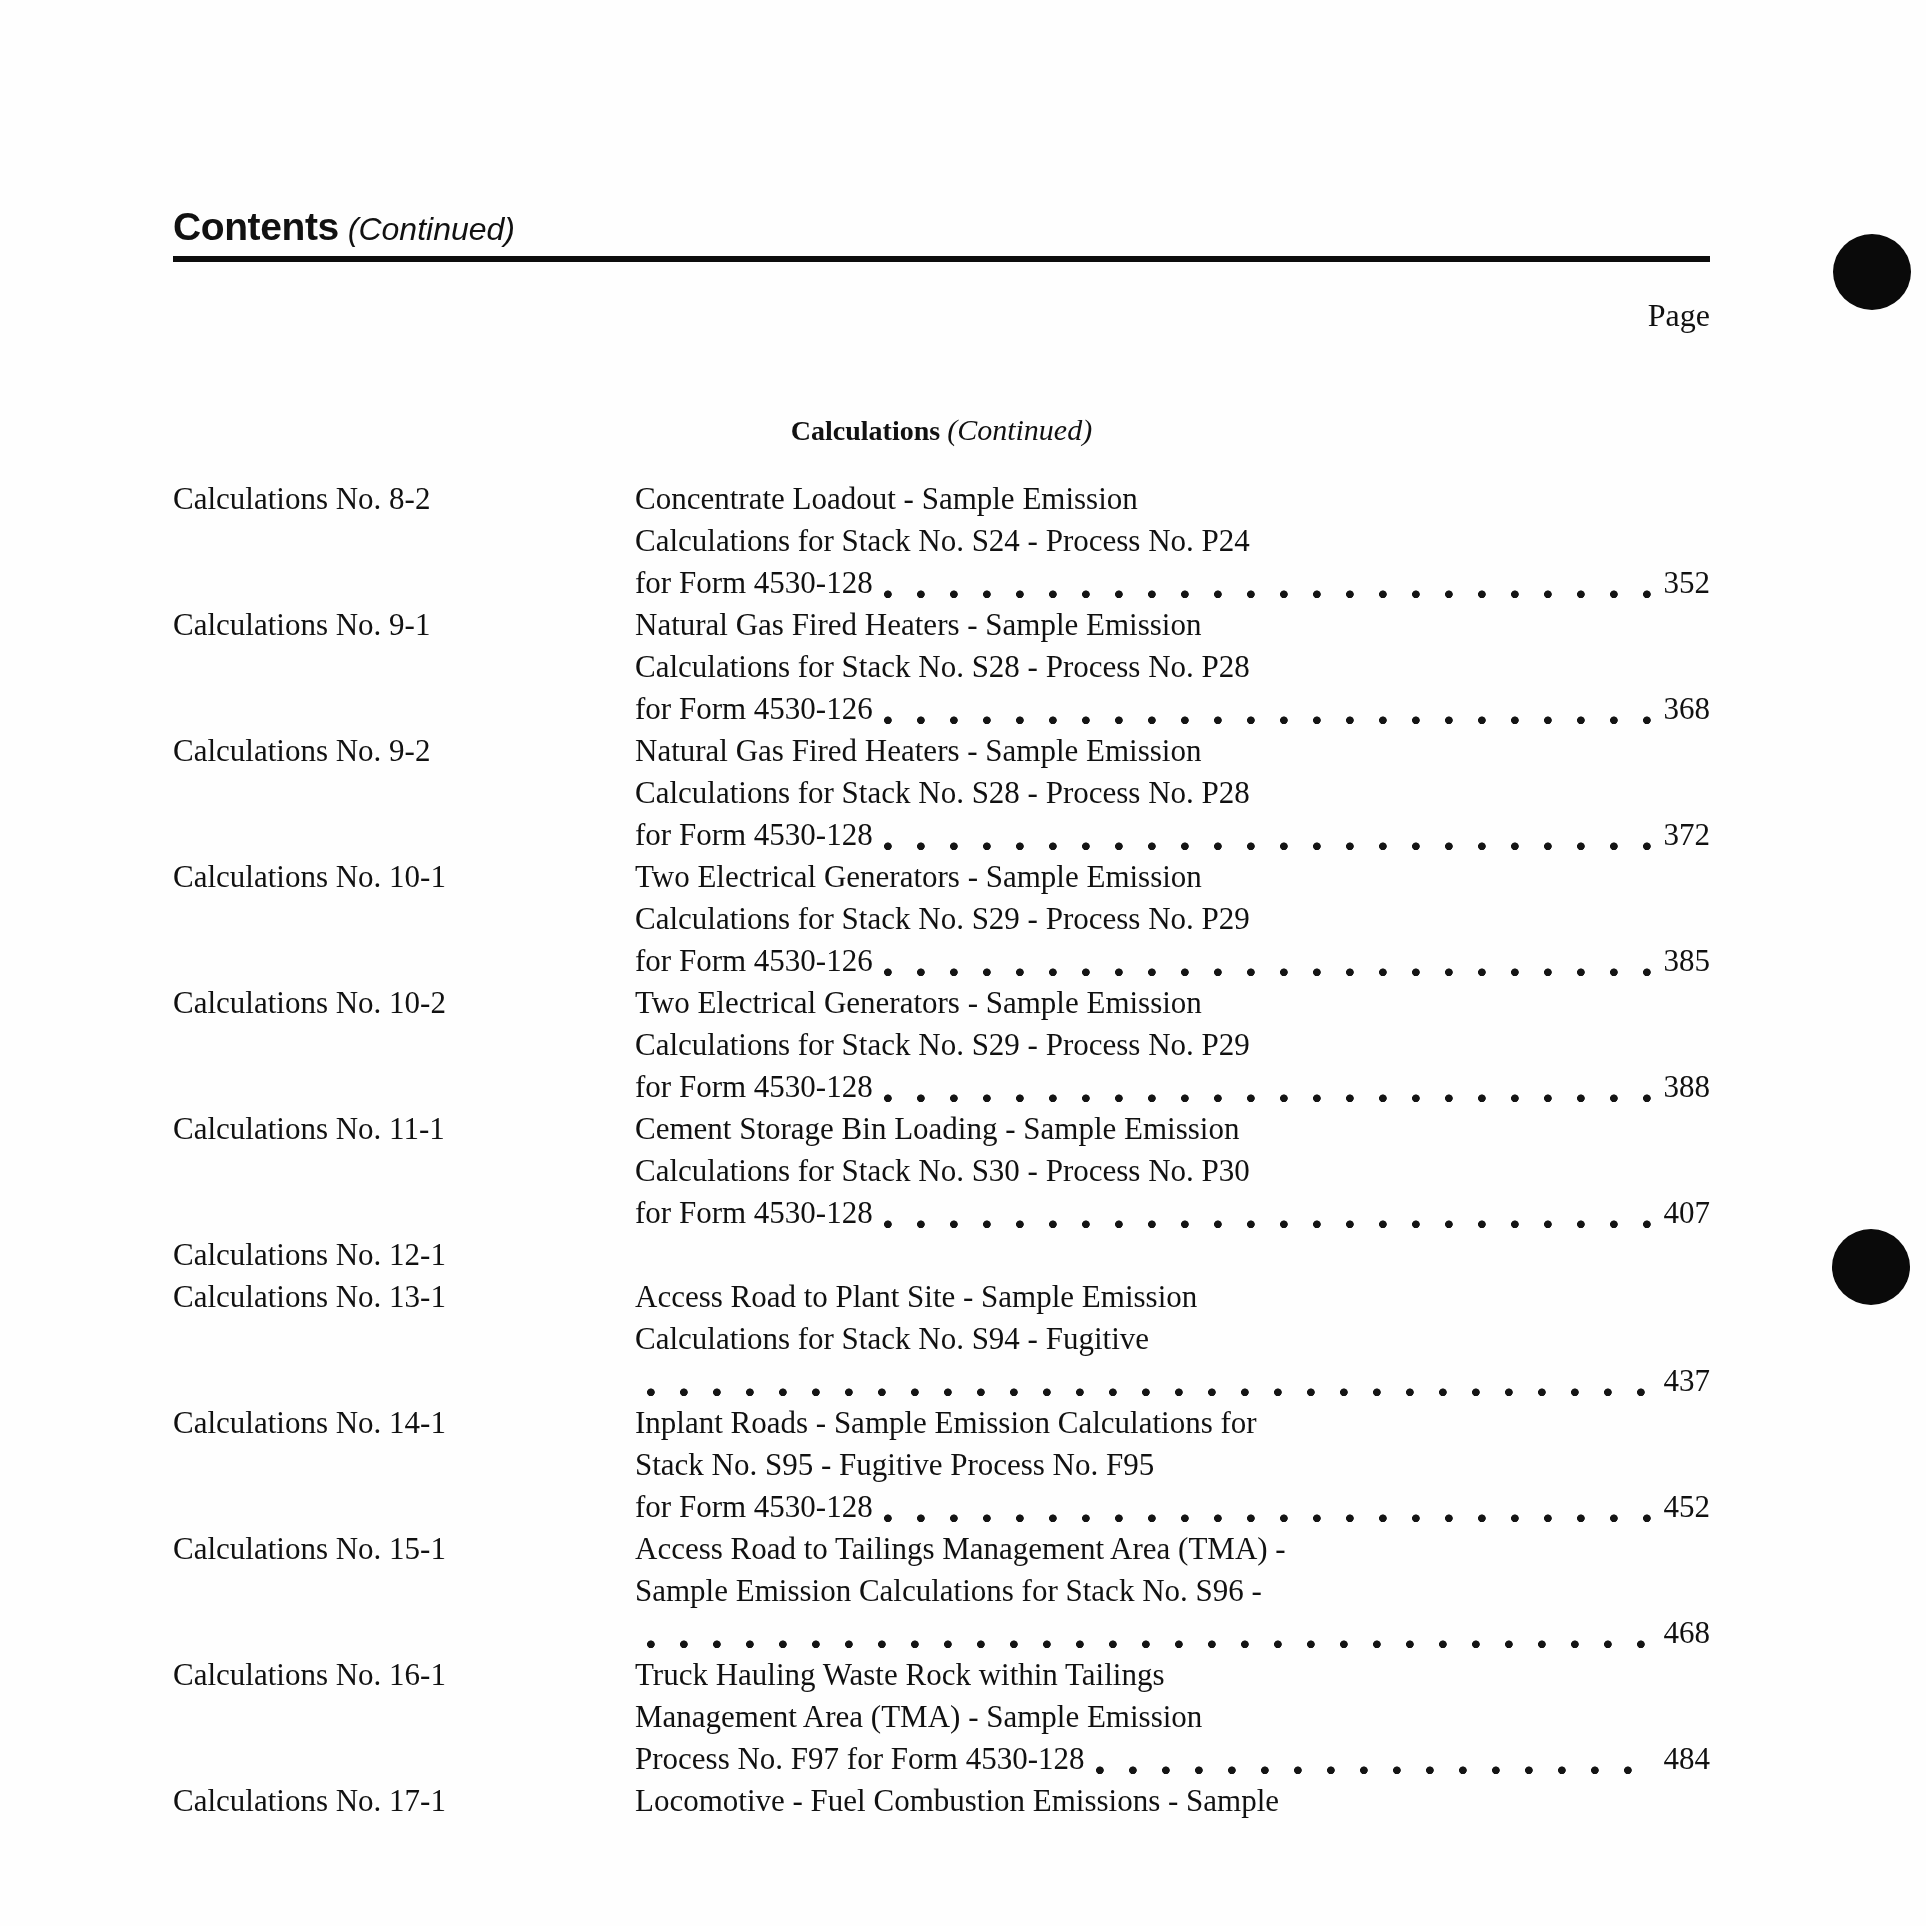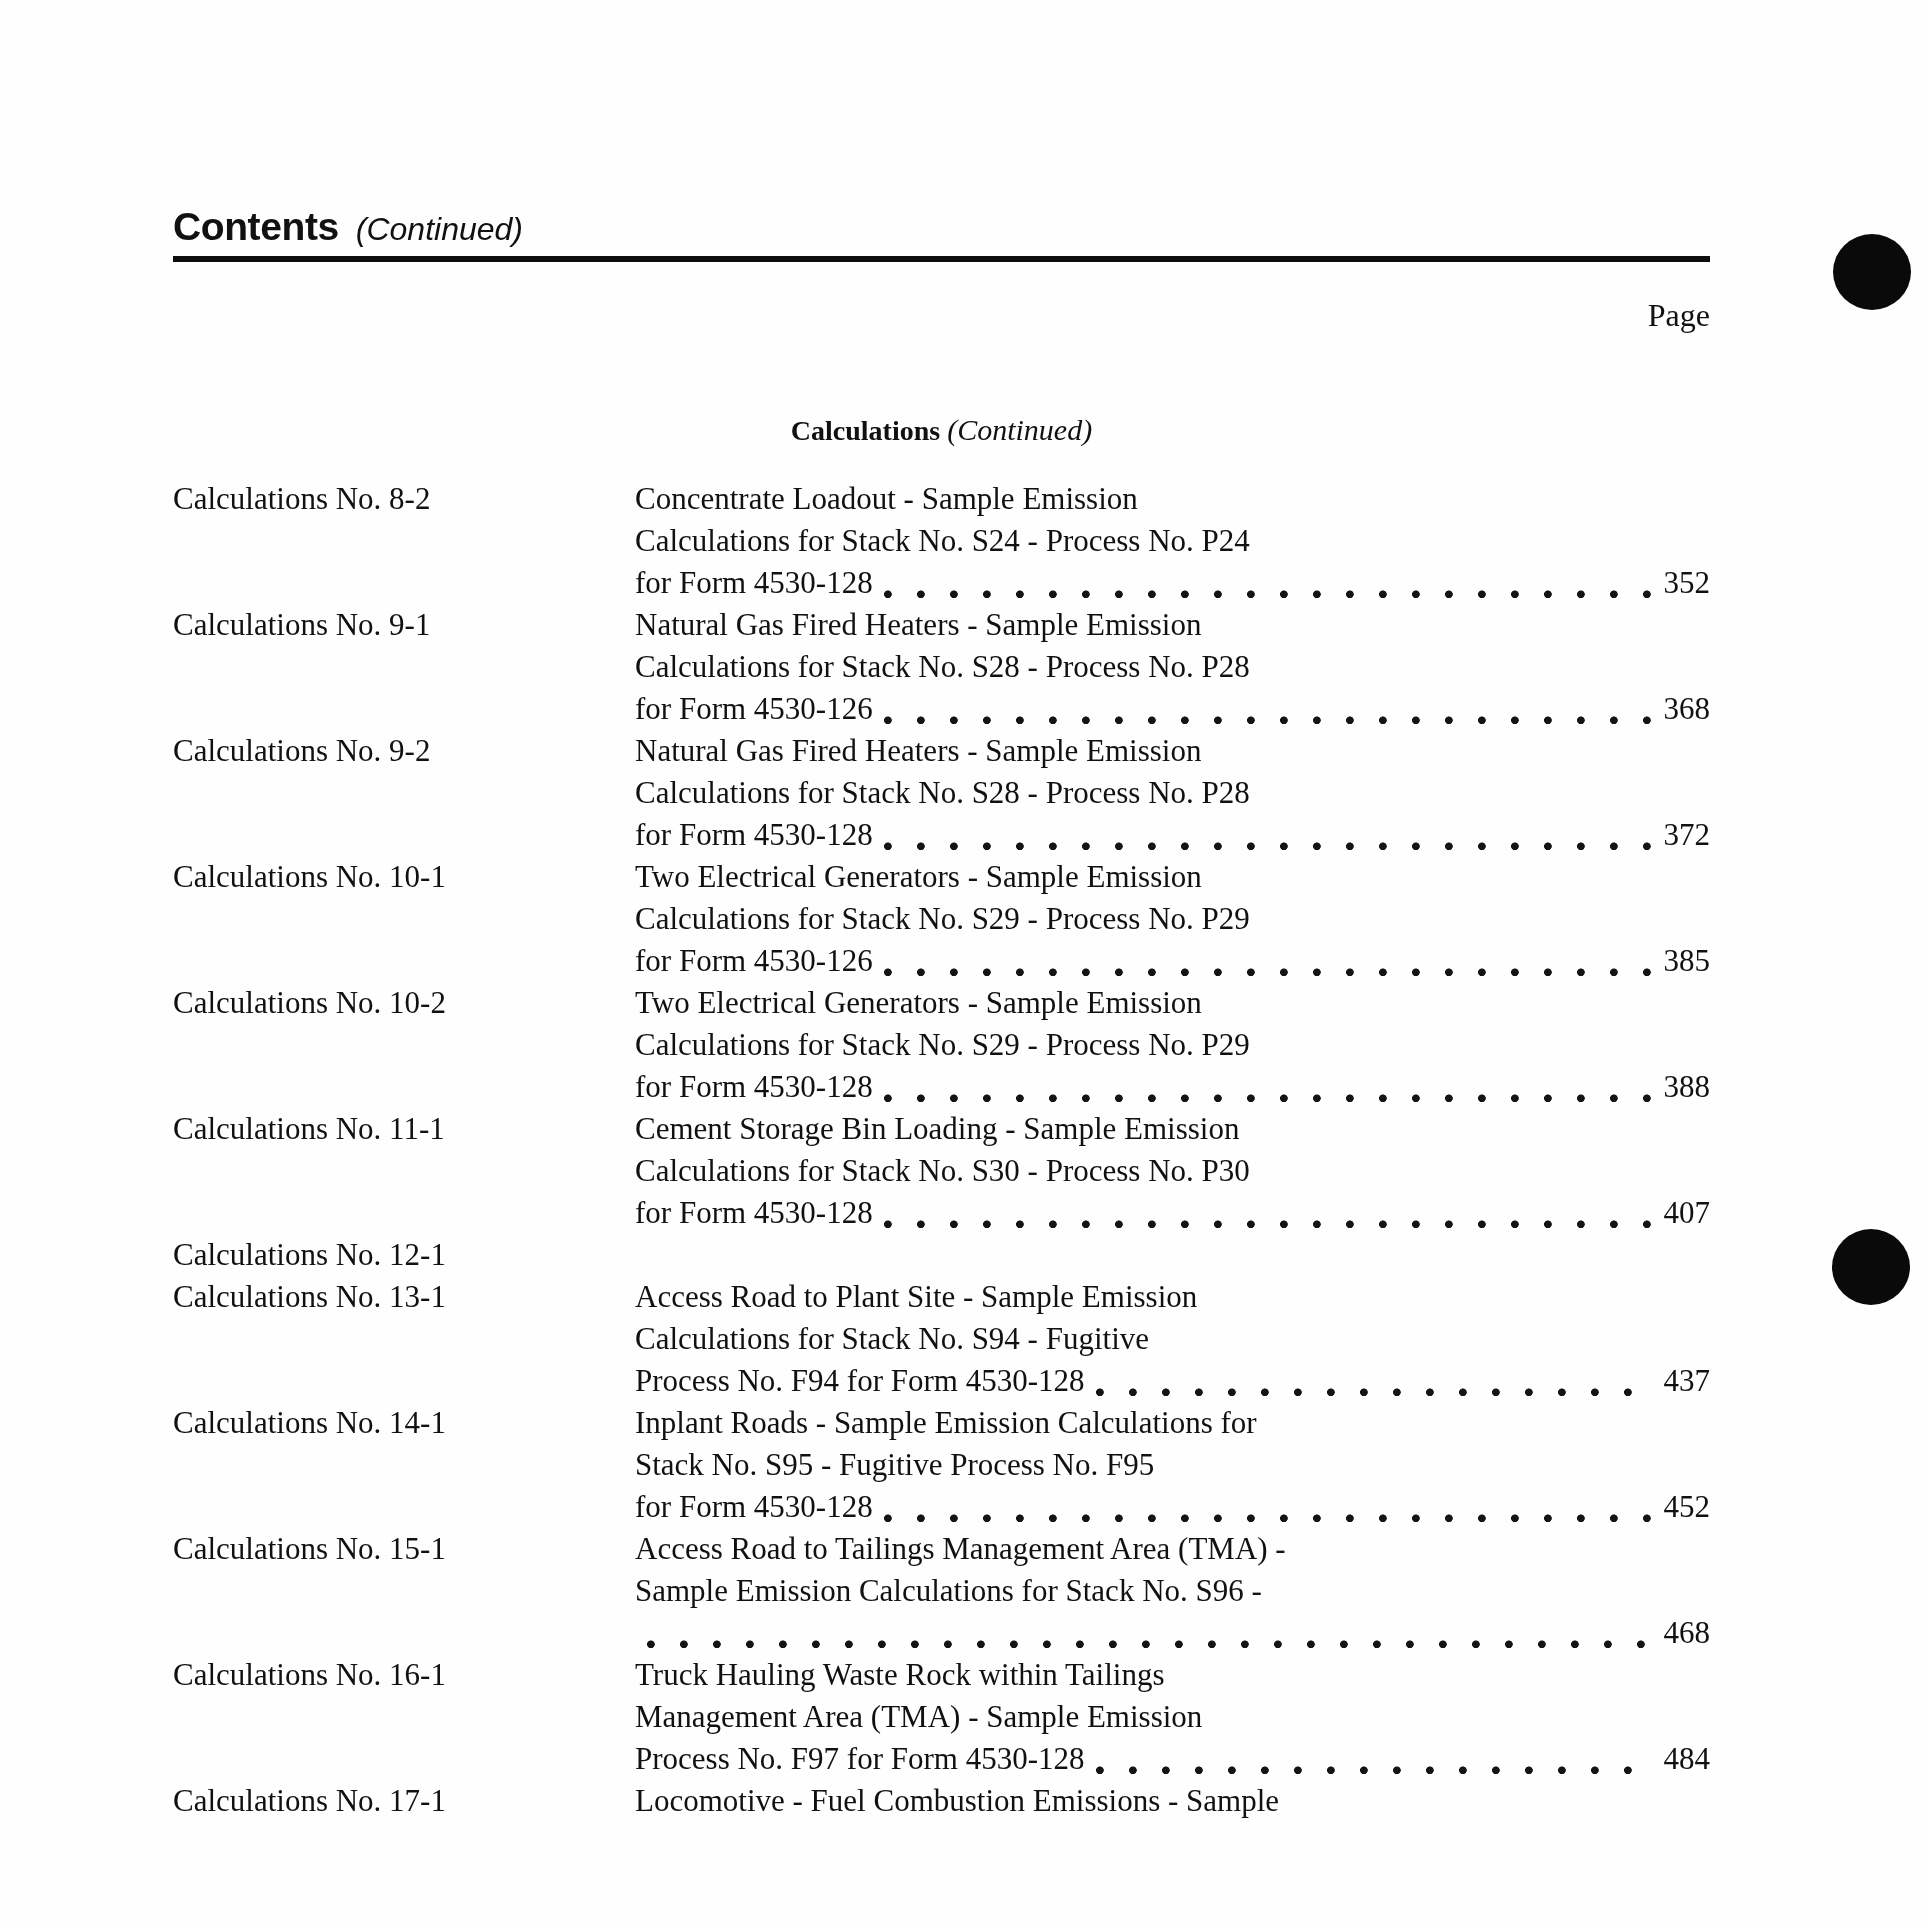--- a/index.html
+++ b/index.html
@@ -18,21 +18,21 @@
   }
 
   
   .doc-header {
     position: absolute;
     left: 173px;
     top: 205px;
     width: 1537px;
     display: flex;
     align-items: baseline;
-    gap: 17px;
+    gap: 9px;
     white-space: nowrap;
   }
   .doc-header .title {
     font-family: "Liberation Sans", sans-serif;
     font-weight: bold;
     font-size: 39px;
     letter-spacing: -0.4px;
   }
   .doc-header .continued {
     font-family: "Liberation Sans", sans-serif;
@@ -209,21 +209,20 @@
       </div>
       <div class="entry">
         <div class="entry-label">Calculations No. 12-1</div>
       </div>
       <div class="entry">
         <div class="entry-label">Calculations No. 13-1</div>
         <div class="entry-content">
           <div class="line">Access Road to Plant Site - Sample Emission</div>
           <div class="line">Calculations for Stack No. S94 - Fugitive</div>
           <div class="line last">
-            <span class="line-text">Process No. F94 for Form 4530-128</span>
             <span class="leader"></span>
             <span class="pagenum">437</span>
           </div>
         </div>
       </div>
       <div class="entry">
         <div class="entry-label">Calculations No. 14-1</div>
         <div class="entry-content">
           <div class="line">Inplant Roads - Sample Emission Calculations for</div>
           <div class="line">Stack No. S95 - Fugitive Process No. F95</div>

